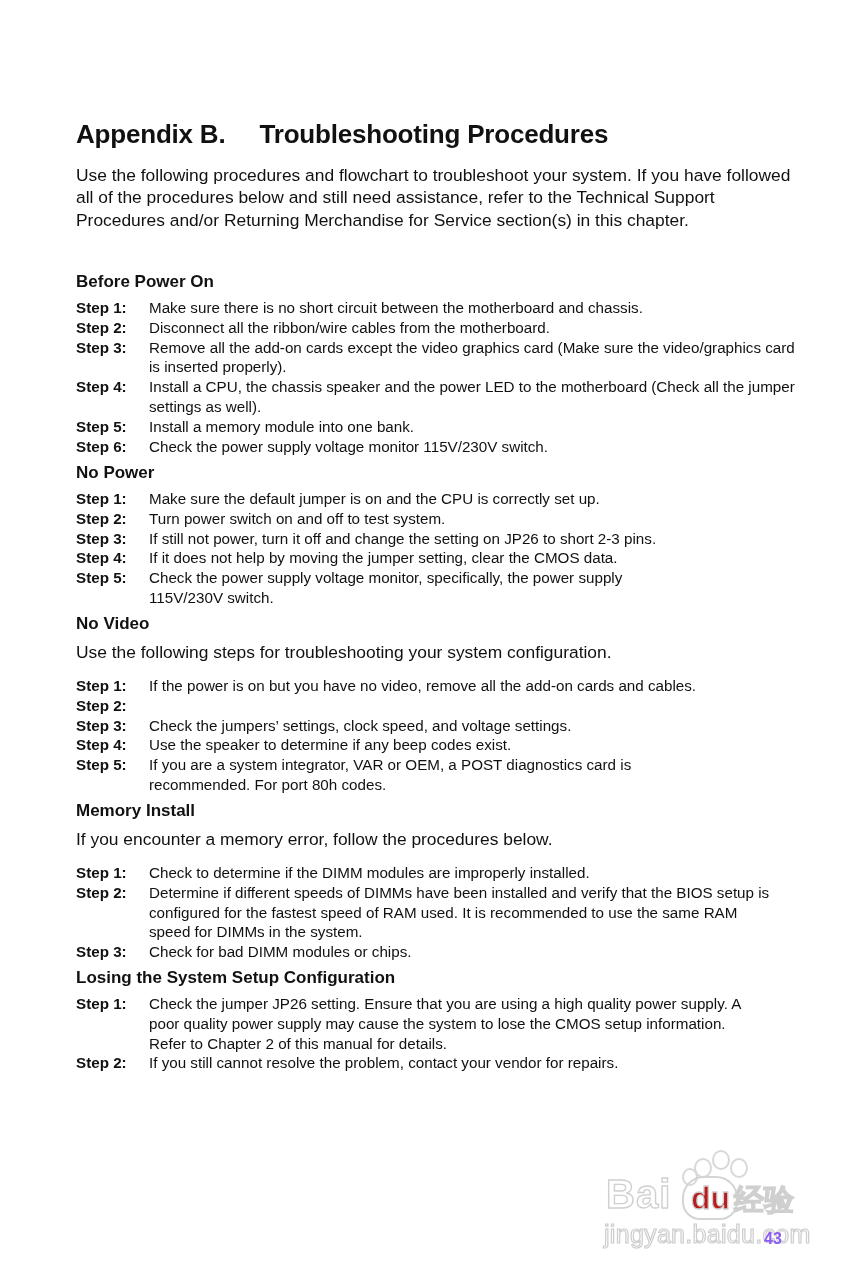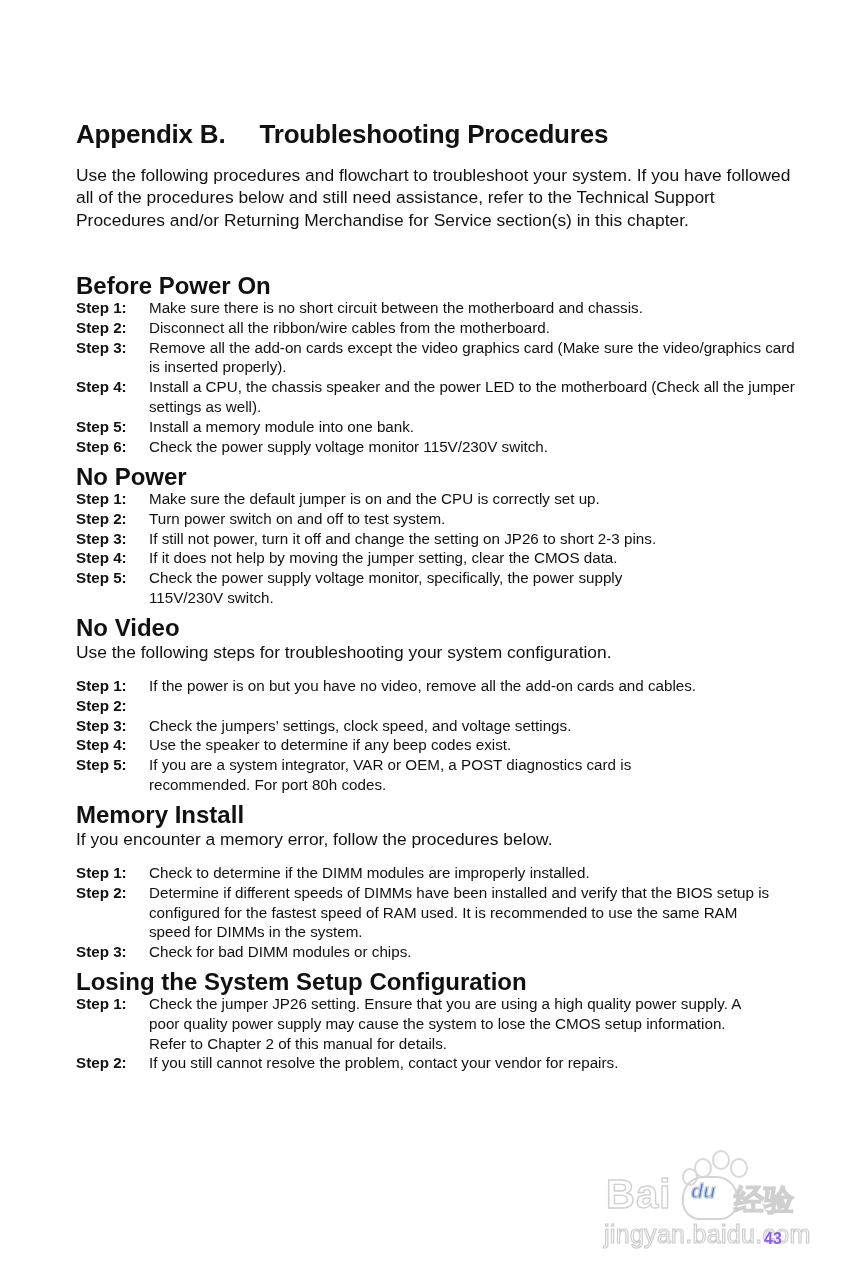--- a/index.html
+++ b/index.html
@@ -2,31 +2,31 @@
 <html><head>
 <meta charset="utf-8">
 <style>
   html, body { margin: 0; padding: 0; background: #ffffff; }
   body { width: 854px; height: 1280px; position: relative; overflow: hidden; color: #111111;
          font-family: "Liberation Sans", sans-serif; }
   .page { position: absolute; left: 0; top: 0; width: 854px; height: 1280px; }
   .title { position: absolute; left: 76px; top: 119px; font-size: 26px; font-weight: bold; white-space: pre; letter-spacing: -0.2px; }
   .title .gap { display: inline-block; width: 34px; }
   .intro { position: absolute; left: 76px; top: 164px; width: 720px; font-size: 17.4px; line-height: 22.3px; }
-  .section { position: absolute; left: 76px; font-size: 24px; font-weight: bold; }
+  .section { position: absolute; left: 76px; font-size: 17px; font-weight: bold; }
   .para { position: absolute; left: 76px; font-size: 17.4px; white-space: nowrap; }
   .steps { position: absolute; left: 76px; width: 720px; }
   .step { display: flex; font-size: 15.2px; line-height: 19.8px; }
   .step-label { width: 73px; flex: none; font-weight: bold; }
   .step-text { flex: 1; }
   .wm { position: absolute; left: 604px; top: 1150px; width: 210px; height: 105px; }
   .wm-baidu { position: absolute; left: 2px; top: 22px; font-size: 40px; font-weight: bold; color: #ffffff;
               -webkit-text-stroke: 1.4px #d0d0d0; letter-spacing: 1px; }
   .wm-du { position: absolute; left: 78px; top: 26px; width: 52px; height: 40px; border: 2px solid #d4d4d4; border-radius: 22px 22px 18px 18px; }
-  .wm-du span { position: absolute; left: 7px; top: 2px; font-size: 20px; font-weight: bold; color: #3b82f6; font-style: italic; -webkit-text-stroke: 1.3px #cfcfcf; }
+  .wm-du span { position: absolute; left: 7px; top: 2px; font-size: 32px; font-weight: bold; color: #b91c1c; -webkit-text-stroke: 1.3px #cfcfcf; }
   .paw { position: absolute; border: 2px solid #d8d8d8; border-radius: 50%; background: #fff; }
   .wm-cn { position: absolute; left: 130px; top: 30px; font-size: 30px; font-weight: bold; color: #fff; -webkit-text-stroke: 1.2px #cfcfcf; }
   .wm-url { position: absolute; left: 0px; top: 70px; font-size: 25px; color: #fff; -webkit-text-stroke: 1.2px #cdcdcd; letter-spacing: 0.3px; }
   .page-num { position: absolute; left: 764px; top: 1230px; font-size: 16px; font-weight: bold; color: #8b5cf6; }
 </style>
 </head>
 <body>
 
 <div class="page">
 

